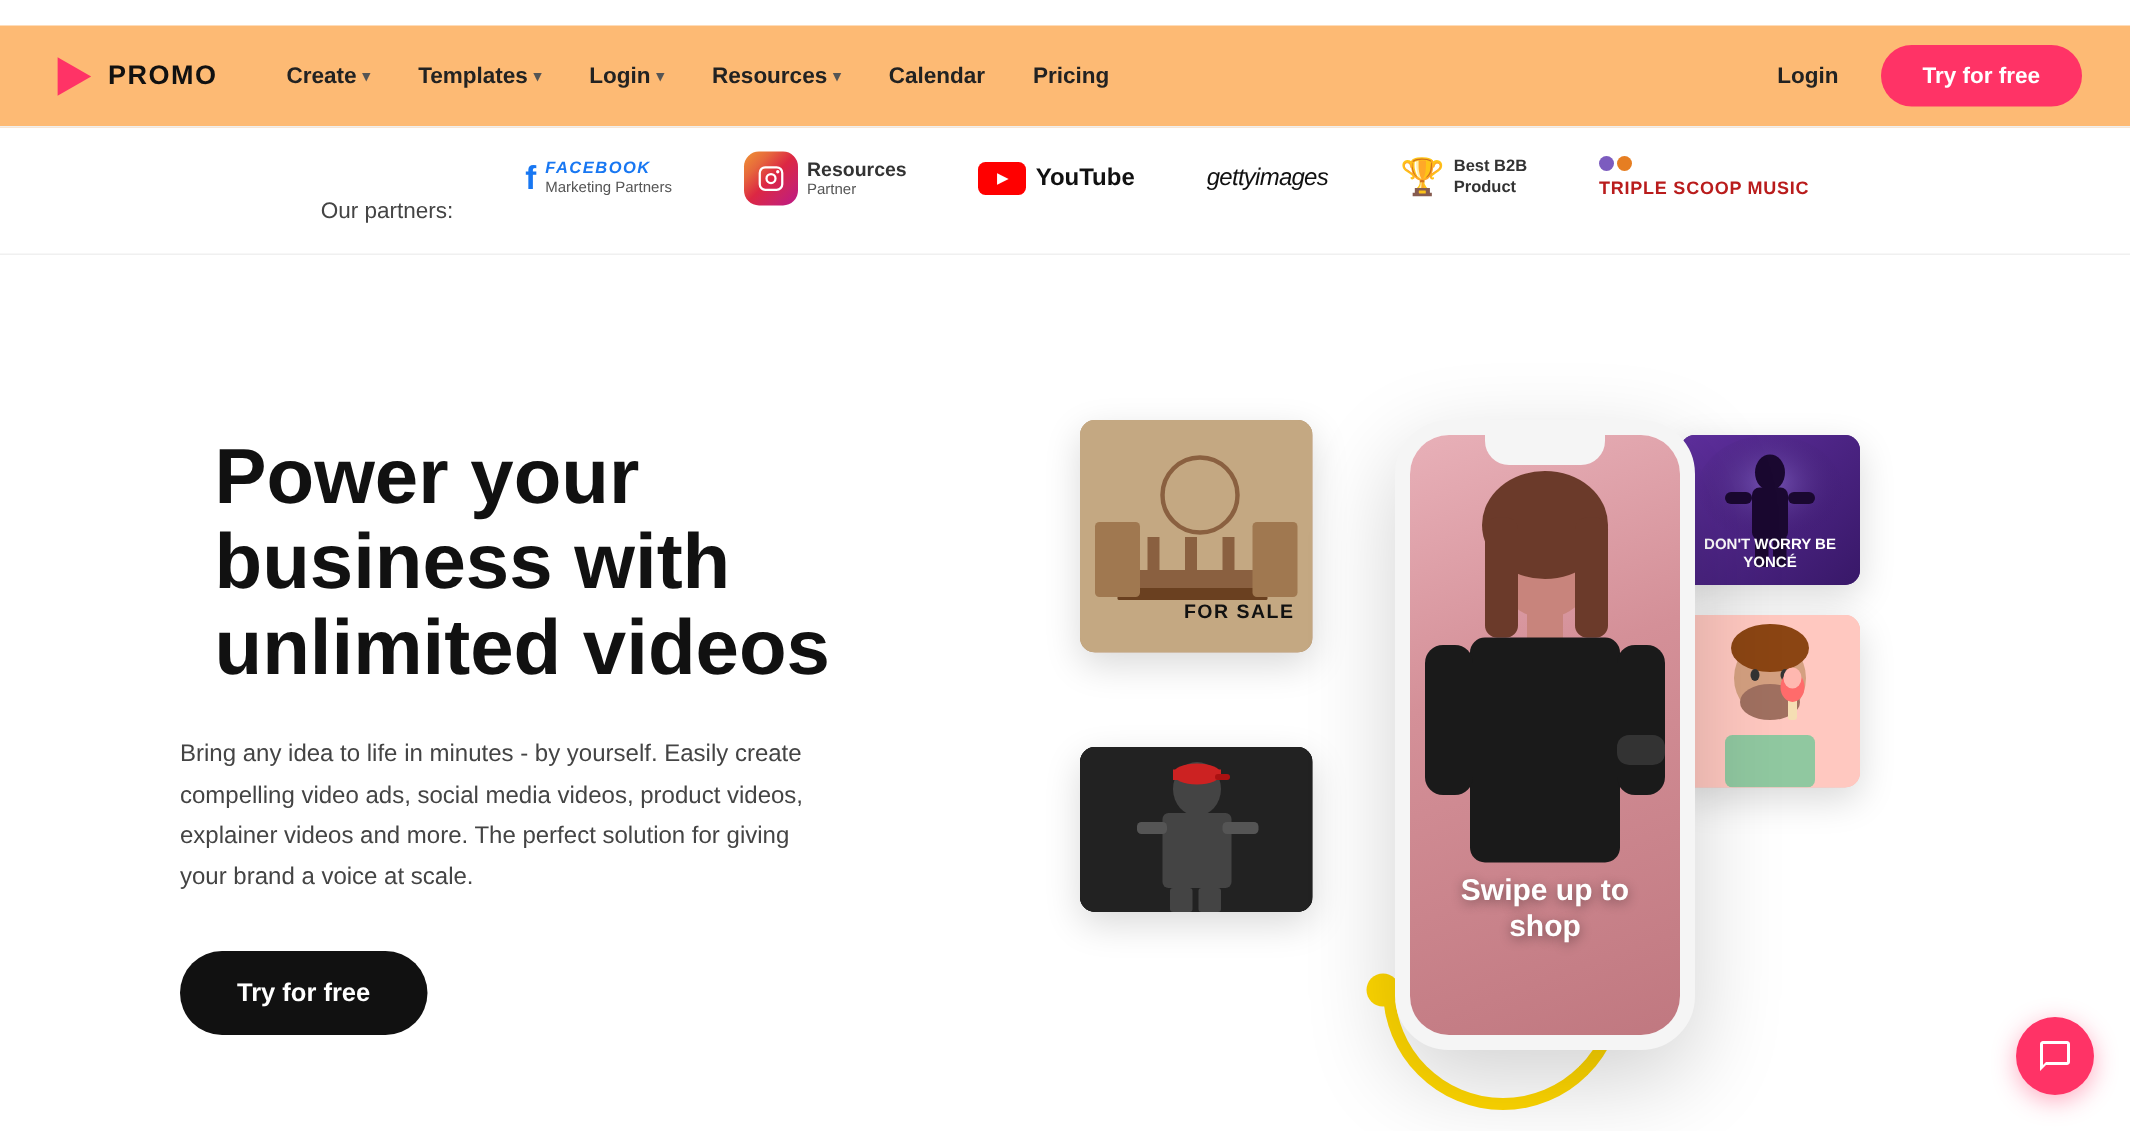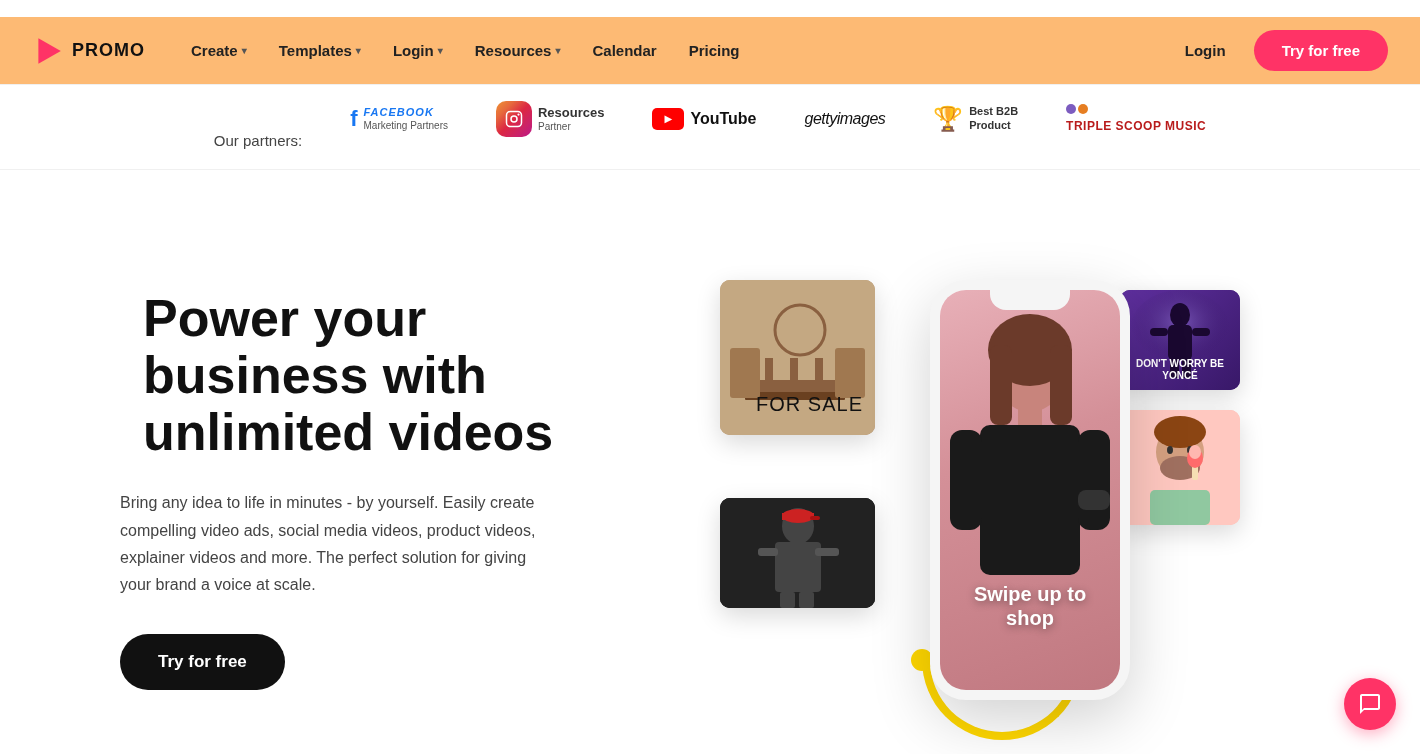--- a/index.html
+++ b/index.html
@@ -248,21 +248,21 @@
           <circle cx="80" cy="50" r="25" fill="none" stroke="#8a6040" stroke-width="3"></circle>
           <rect x="30" y="100" width="90" height="12" fill="#8a6040" rx="2"></rect>
           <rect x="25" y="112" width="100" height="8" fill="#6a4020" rx="1"></rect>
           <rect x="45" y="78" width="8" height="22" fill="#8a6040"></rect>
           <rect x="70" y="78" width="8" height="22" fill="#8a6040"></rect>
           <rect x="95" y="78" width="8" height="22" fill="#8a6040"></rect>
           <rect x="10" y="68" width="30" height="50" fill="#a07850" rx="3"></rect>
           <rect x="115" y="68" width="30" height="50" fill="#a07850" rx="3"></rect>
         </svg>
         <div style="position:absolute;bottom:20px;right:12px;text-align:right;">
-          <div style="font-size:20px;font-weight:400;color:#111;letter-spacing:1px;line-height:1.1;">FOR SALE</div>
+          <div style="font-size:13px;font-weight:700;color:#111;letter-spacing:1px;line-height:1.1;">FOR SALE</div>
         </div>
       </div>
     </div>
 
     <div class="video-card card-person2" style="width:155px;height:110px;left:calc(50% - 250px);top:calc(50% + 8px);border-radius:10px;overflow:hidden;">
       <svg viewBox="0 0 155 110" width="155" height="110">
         <rect width="155" height="110" fill="#1a1a1a"></rect>
         <rect x="0" y="0" width="155" height="110" fill="#222"></rect>
 
         <ellipse cx="78" cy="28" rx="16" ry="18" fill="#444"></ellipse>

